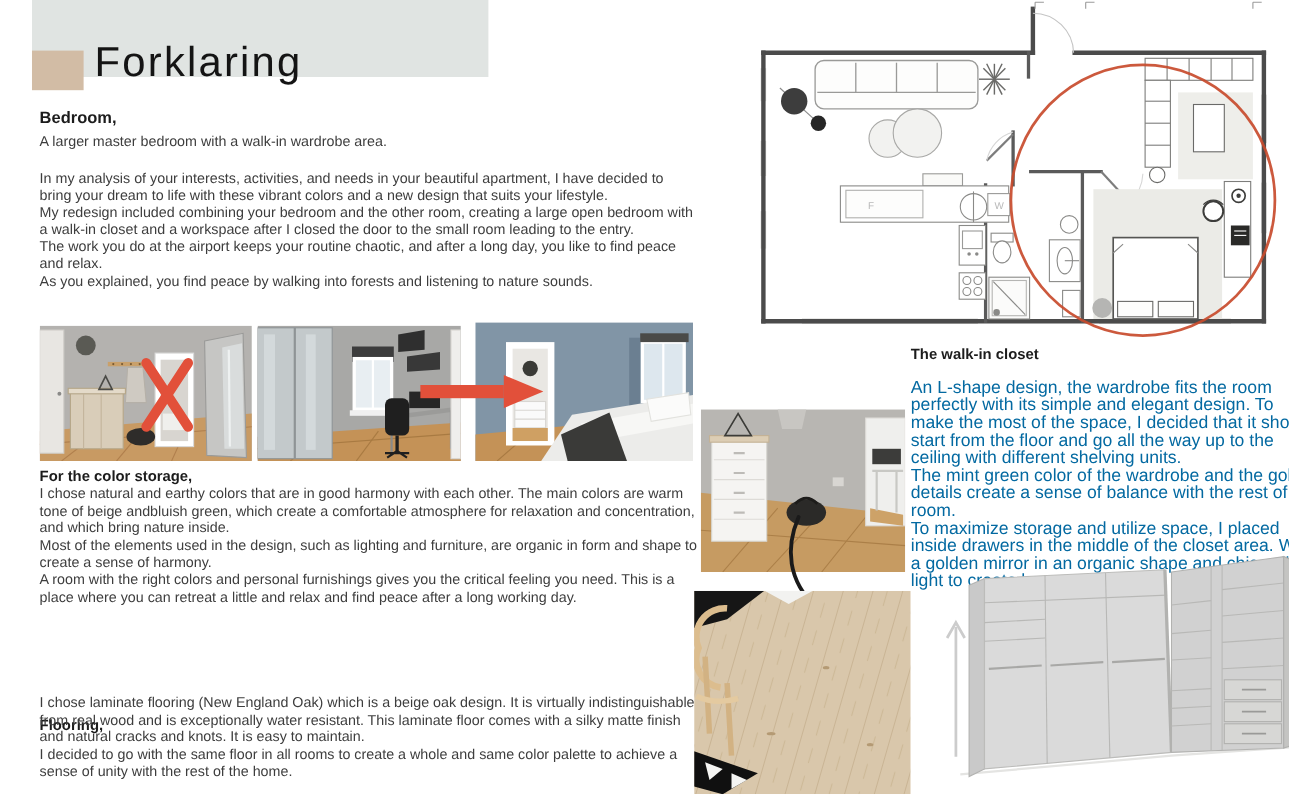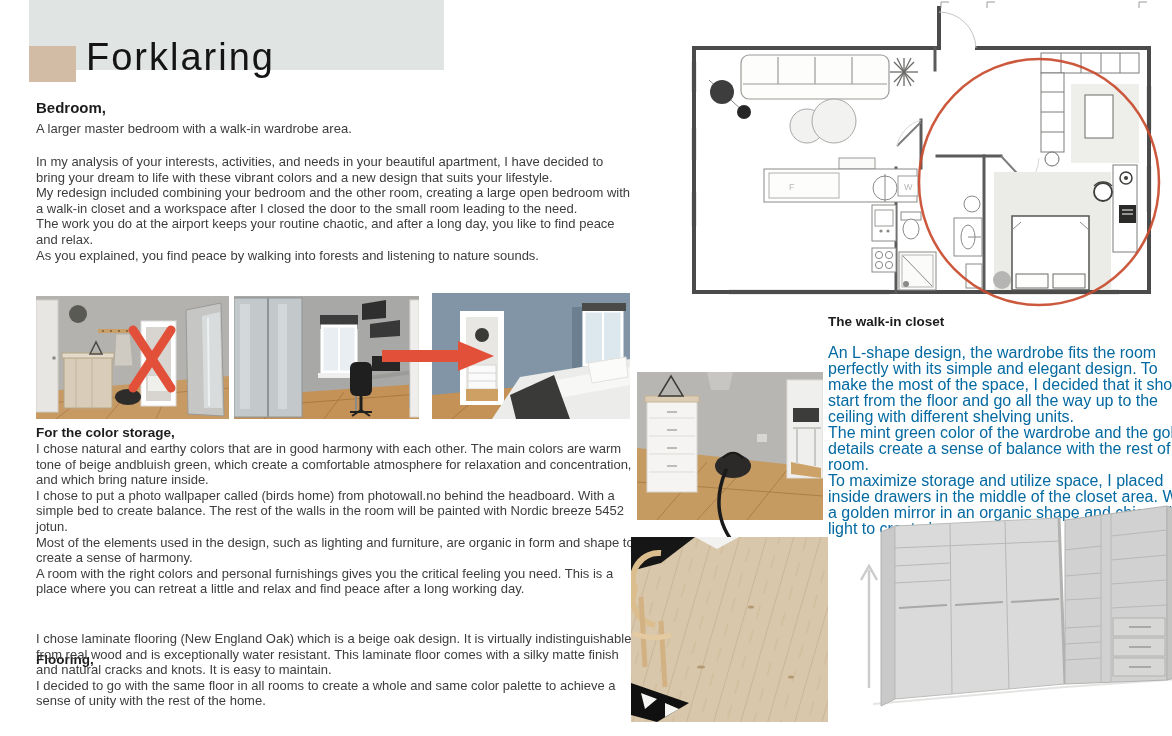--- a/index.html
+++ b/index.html
@@ -38,21 +38,21 @@
 <div class="page">
 
   <div class="header-bar"></div>
   <div class="header-square"></div>
   <div class="page-title">Forklaring</div>
 
   <div class="h-sec" style="left:7px;top:99px;">Bedroom,</div>
   <div class="sub" style="left:7px;top:121px;">A larger master bedroom with a walk-in wardrobe area.</div>
   <div class="tblock" style="left:7px;top:154px;width:599px;">
     <p>In my analysis of your interests, activities, and needs in your beautiful apartment, I have decided to bring your dream to life with these vibrant colors and a new design that suits your lifestyle.</p>
-    <p>My redesign included combining your bedroom and the other room, creating a large open bedroom with a walk-in closet and a workspace after I closed the door to the small room leading to the need.</p>
+    <p>My redesign included combining your bedroom and the other room, creating a large open bedroom with a walk-in closet and a workspace after I closed the door to the small room leading to the entry.</p>
     <p>The work you do at the airport keeps your routine chaotic, and after a long day, you like to find peace and relax.</p>
     <p>As you explained, you find peace by walking into forests and listening to nature sounds.</p>
   </div>
 
   <div class="photo" style="left:7px;top:296px;">
     <svg width="193" height="123" viewBox="0 0 193 123">
       <rect width="193" height="123" fill="#b4b2af"></rect>
       <polygon points="0,96 193,80 193,123 0,123" fill="#c89a63"></polygon>
       <g stroke="#b07f4d" stroke-width="1">
         <line x1="20" y1="123" x2="55" y2="96"></line>
@@ -144,21 +144,20 @@
   </svg>
 
   <svg class="overlay" style="left:353px;top:341px;" width="112" height="30" viewBox="0 0 112 30">
     <rect x="0" y="9" width="76" height="12" fill="#e2503a"></rect>
     <polygon points="76,0 112,15 76,30" fill="#e2503a"></polygon>
   </svg>
 
   <div class="h-sec-sm" style="left:7px;top:425px;">For the color storage,</div>
   <div class="tblock" style="left:7px;top:441px;width:599px;">
     <p>I chose natural and earthy colors that are in good harmony with each other. The main colors are warm tone of beige andbluish green, which create a comfortable atmosphere for relaxation and concentration, and which bring nature inside.</p>
-    <p>I chose to put a photo wallpaper called (birds home) from photowall.no behind the headboard. With a simple bed to create balance. The rest of the walls in the room will be painted with Nordic breeze 5452 jotun.</p>
     <p>Most of the elements used in the design, such as lighting and furniture, are organic in form and shape to create a sense of harmony.</p>
     <p>A room with the right colors and personal furnishings gives you the critical feeling you need. This is a place where you can retreat a little and relax and find peace after a long working day.</p>
   </div>
 
   <div class="h-sec-sm" style="left:7px;top:652px;">Flooring,</div>
   <div class="tblock" style="left:7px;top:631px;width:599px;">
     <p>I chose laminate flooring (New England Oak) which is a beige oak design. It is virtually indistinguishable from real wood and is exceptionally water resistant. This laminate floor comes with a silky matte finish and natural cracks and knots. It is easy to maintain.</p>
     <p>I decided to go with the same floor in all rooms to create a whole and same color palette to achieve a sense of unity with the rest of the home.</p>
   </div>
 

